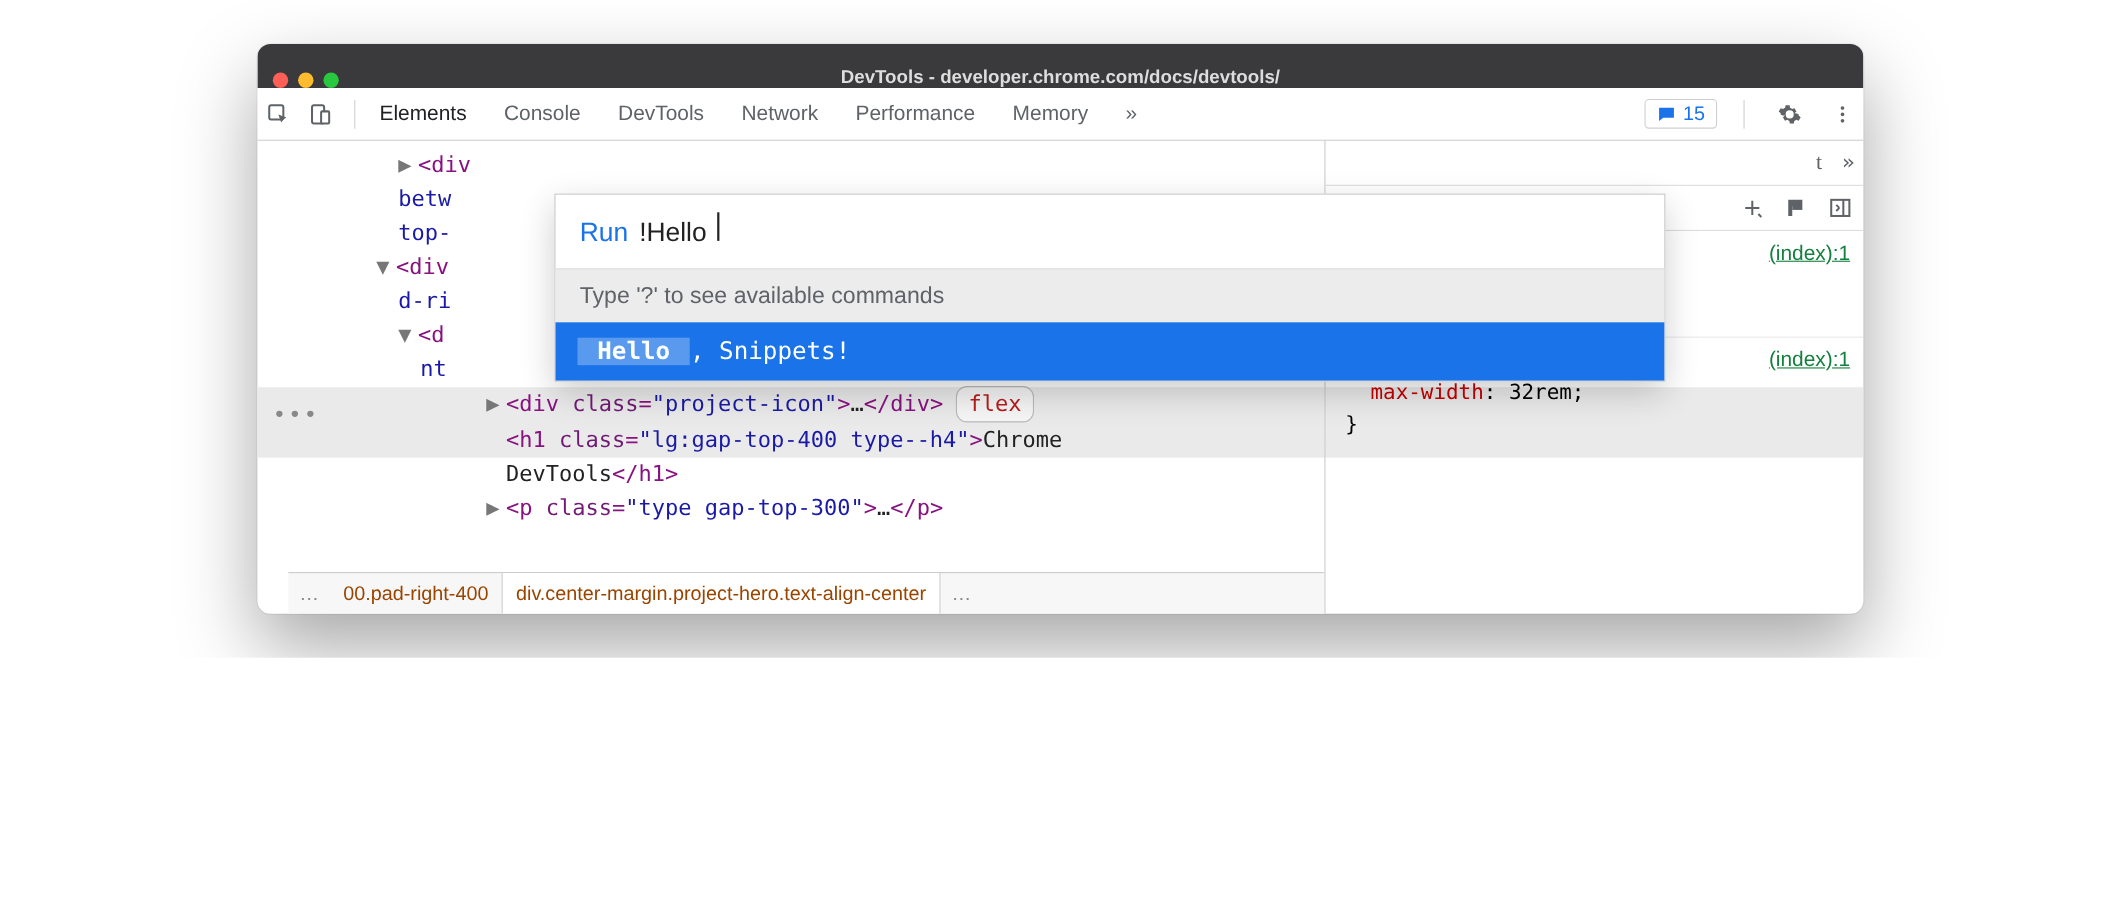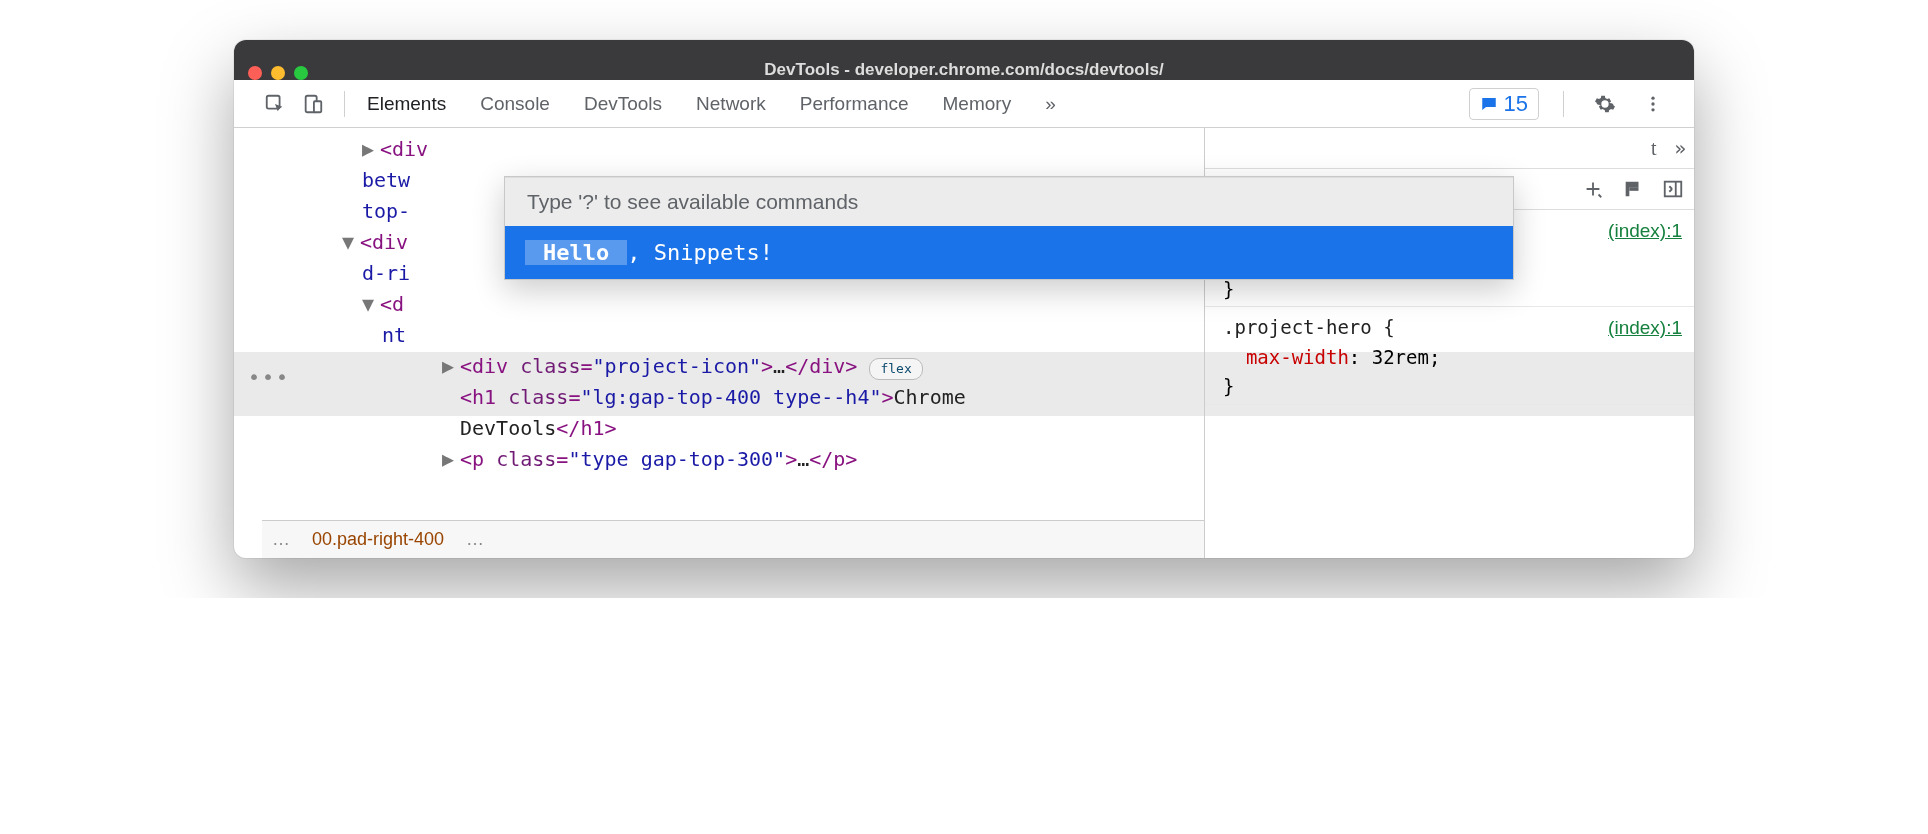--- a/index.html
+++ b/index.html
@@ -36,40 +36,40 @@
     color: #ddd;
     font-size: 17px;
     font-weight: 600;
     pointer-events: none;
   }
   .toolbar {
     height: 48px;
     border-bottom: 1px solid #d0d0d0;
     display: flex;
     align-items: center;
-    padding: 0 24px;
+    padding: 0 2px;
     gap: 4px;
     font-size: 19px;
     color: #5f6368;
     position: relative;
   }
   .toolbar .icon-btn {
     width: 34px; height: 34px;
     display:flex;align-items:center;justify-content:center;
     color:#5f6368;
   }
   .vsep { width:1px; height:26px; background:#d0d0d0; margin:0 10px;}
   .tabs { display:flex; gap: 34px; margin-left:8px; }
   .tab { color:#5f6368; cursor:pointer; }
   .tab.active { color:#202124; }
   .toolbar-right { margin-left:auto; display:flex; align-items:center; gap:14px; }
   .badge {
     display:flex; align-items:center; gap:6px;
     border:1px solid #cfcfcf; border-radius:4px;
-    padding:2px 10px; color:#1a73e8; font-size:22px;margin-left:24px;
+    padding:2px 10px; color:#1a73e8; font-size:18px;margin-left:24px;
   }
   .body {
     display:flex;
     height: 430px;
     position: relative;
     font-family: Menlo, Consolas, monospace;
   }
   .dom-pane {
     flex:1;
     font-size: 20px;
@@ -82,21 +82,21 @@
   }
   .dom-line { white-space: pre; padding-left: 100px; }
   .dom-line.lvl2 { padding-left: 180px;}
   .arrow { color:#777; display:inline-block; width:18px; }
   .tagc { color:#881280; }
   .attrn { color:#701a75; }
   .attrv { color:#1a1aa6;text-align:right; }
   .plain { color:#222; }
   .flex-pill {
     display:inline-block; border:1px solid #bbb; border-radius:10px;
-    padding:0 10px; font-size:13px; color:#0c4a6e; background:#f5f5f5;
+    padding:0 10px; font-size:20px; color:#b91c1c; background:#f5f5f5;
     font-family: Menlo, monospace;
   }
   .selected-row {
     background:#eaeaea;
     position:absolute; left:0; right:0; height:64px; top:224px;
     z-index:0;
   }
   .gutter-dots { position:absolute; left:14px; top:237px; color:#888; font-size:20px; letter-spacing:2px; z-index:2;}
   .breadcrumb {
     position:absolute; bottom:0; left:0; right:0;
@@ -238,20 +238,21 @@
       <div class="dom-line lvl2"><span class="arrow">▶</span><span class="tagc">&lt;div </span><span class="attrn">class</span><span class="tagc">=</span><span class="attrv">"project-icon"</span><span class="tagc">&gt;</span><span class="plain">…</span><span class="tagc">&lt;/div&gt;</span> <span class="flex-pill">flex</span></div>
 
       <div class="dom-line lvl2"><span class="arrow"> </span><span class="tagc">&lt;h1 </span><span class="attrn">class</span><span class="tagc">=</span><span class="attrv">"lg:gap-top-400 type--h4"</span><span class="tagc">&gt;</span><span class="plain">Chrome</span></div>
       <div class="dom-line lvl2"><span class="arrow"> </span><span class="plain">DevTools</span><span class="tagc">&lt;/h1&gt;</span></div>
 
       <div class="dom-line lvl2"><span class="arrow">▶</span><span class="tagc">&lt;p </span><span class="attrn">class</span><span class="tagc">=</span><span class="attrv">"type gap-top-300"</span><span class="tagc">&gt;</span><span class="plain">…</span><span class="tagc">&lt;/p&gt;</span></div>
 
       <div class="breadcrumb">
         <span class="bc-dots">…</span>
         <span class="bc-item">00.pad-right-400</span>
+        <span class="bc-item" style="background:#fff; border-left:1px solid #ccc; border-right:1px solid #ccc; height:100%; display:flex;align-items:center">div.center-margin.project-hero.text-align-center</span>
         <span class="bc-dots">…</span>
       </div>
     </div>
 
     <div class="styles-pane">
       <div class="styles-sub">
         <span class="tchar">t</span>
         <span style="margin-left:14px">»</span>
       </div>
       <div class="styles-tools">
@@ -283,20 +284,25 @@
       </div>
       <div class="css-block">
         <span class="css-link">(index):1</span>
         <div class="css-sel">.project-hero {</div>
         <div>&nbsp;&nbsp;<span class="css-prop">max-width</span>: <span>32rem</span>;</div>
         <div>}</div>
       </div>
     </div>
 
     <div class="palette">
+      <div class="palette-input">
+        <span class="run-label">Run</span>
+        <span class="pal-text">!Hello</span>
+          <span class="caret"></span>
+      </div>
       <div class="palette-hint">Type '?' to see available commands</div>
       <div class="palette-result">
         <span class="hl">Hello</span><span>, Snippets!</span>
       </div>
     </div>
 
   </div>
 </div>
 
 </body></html>

